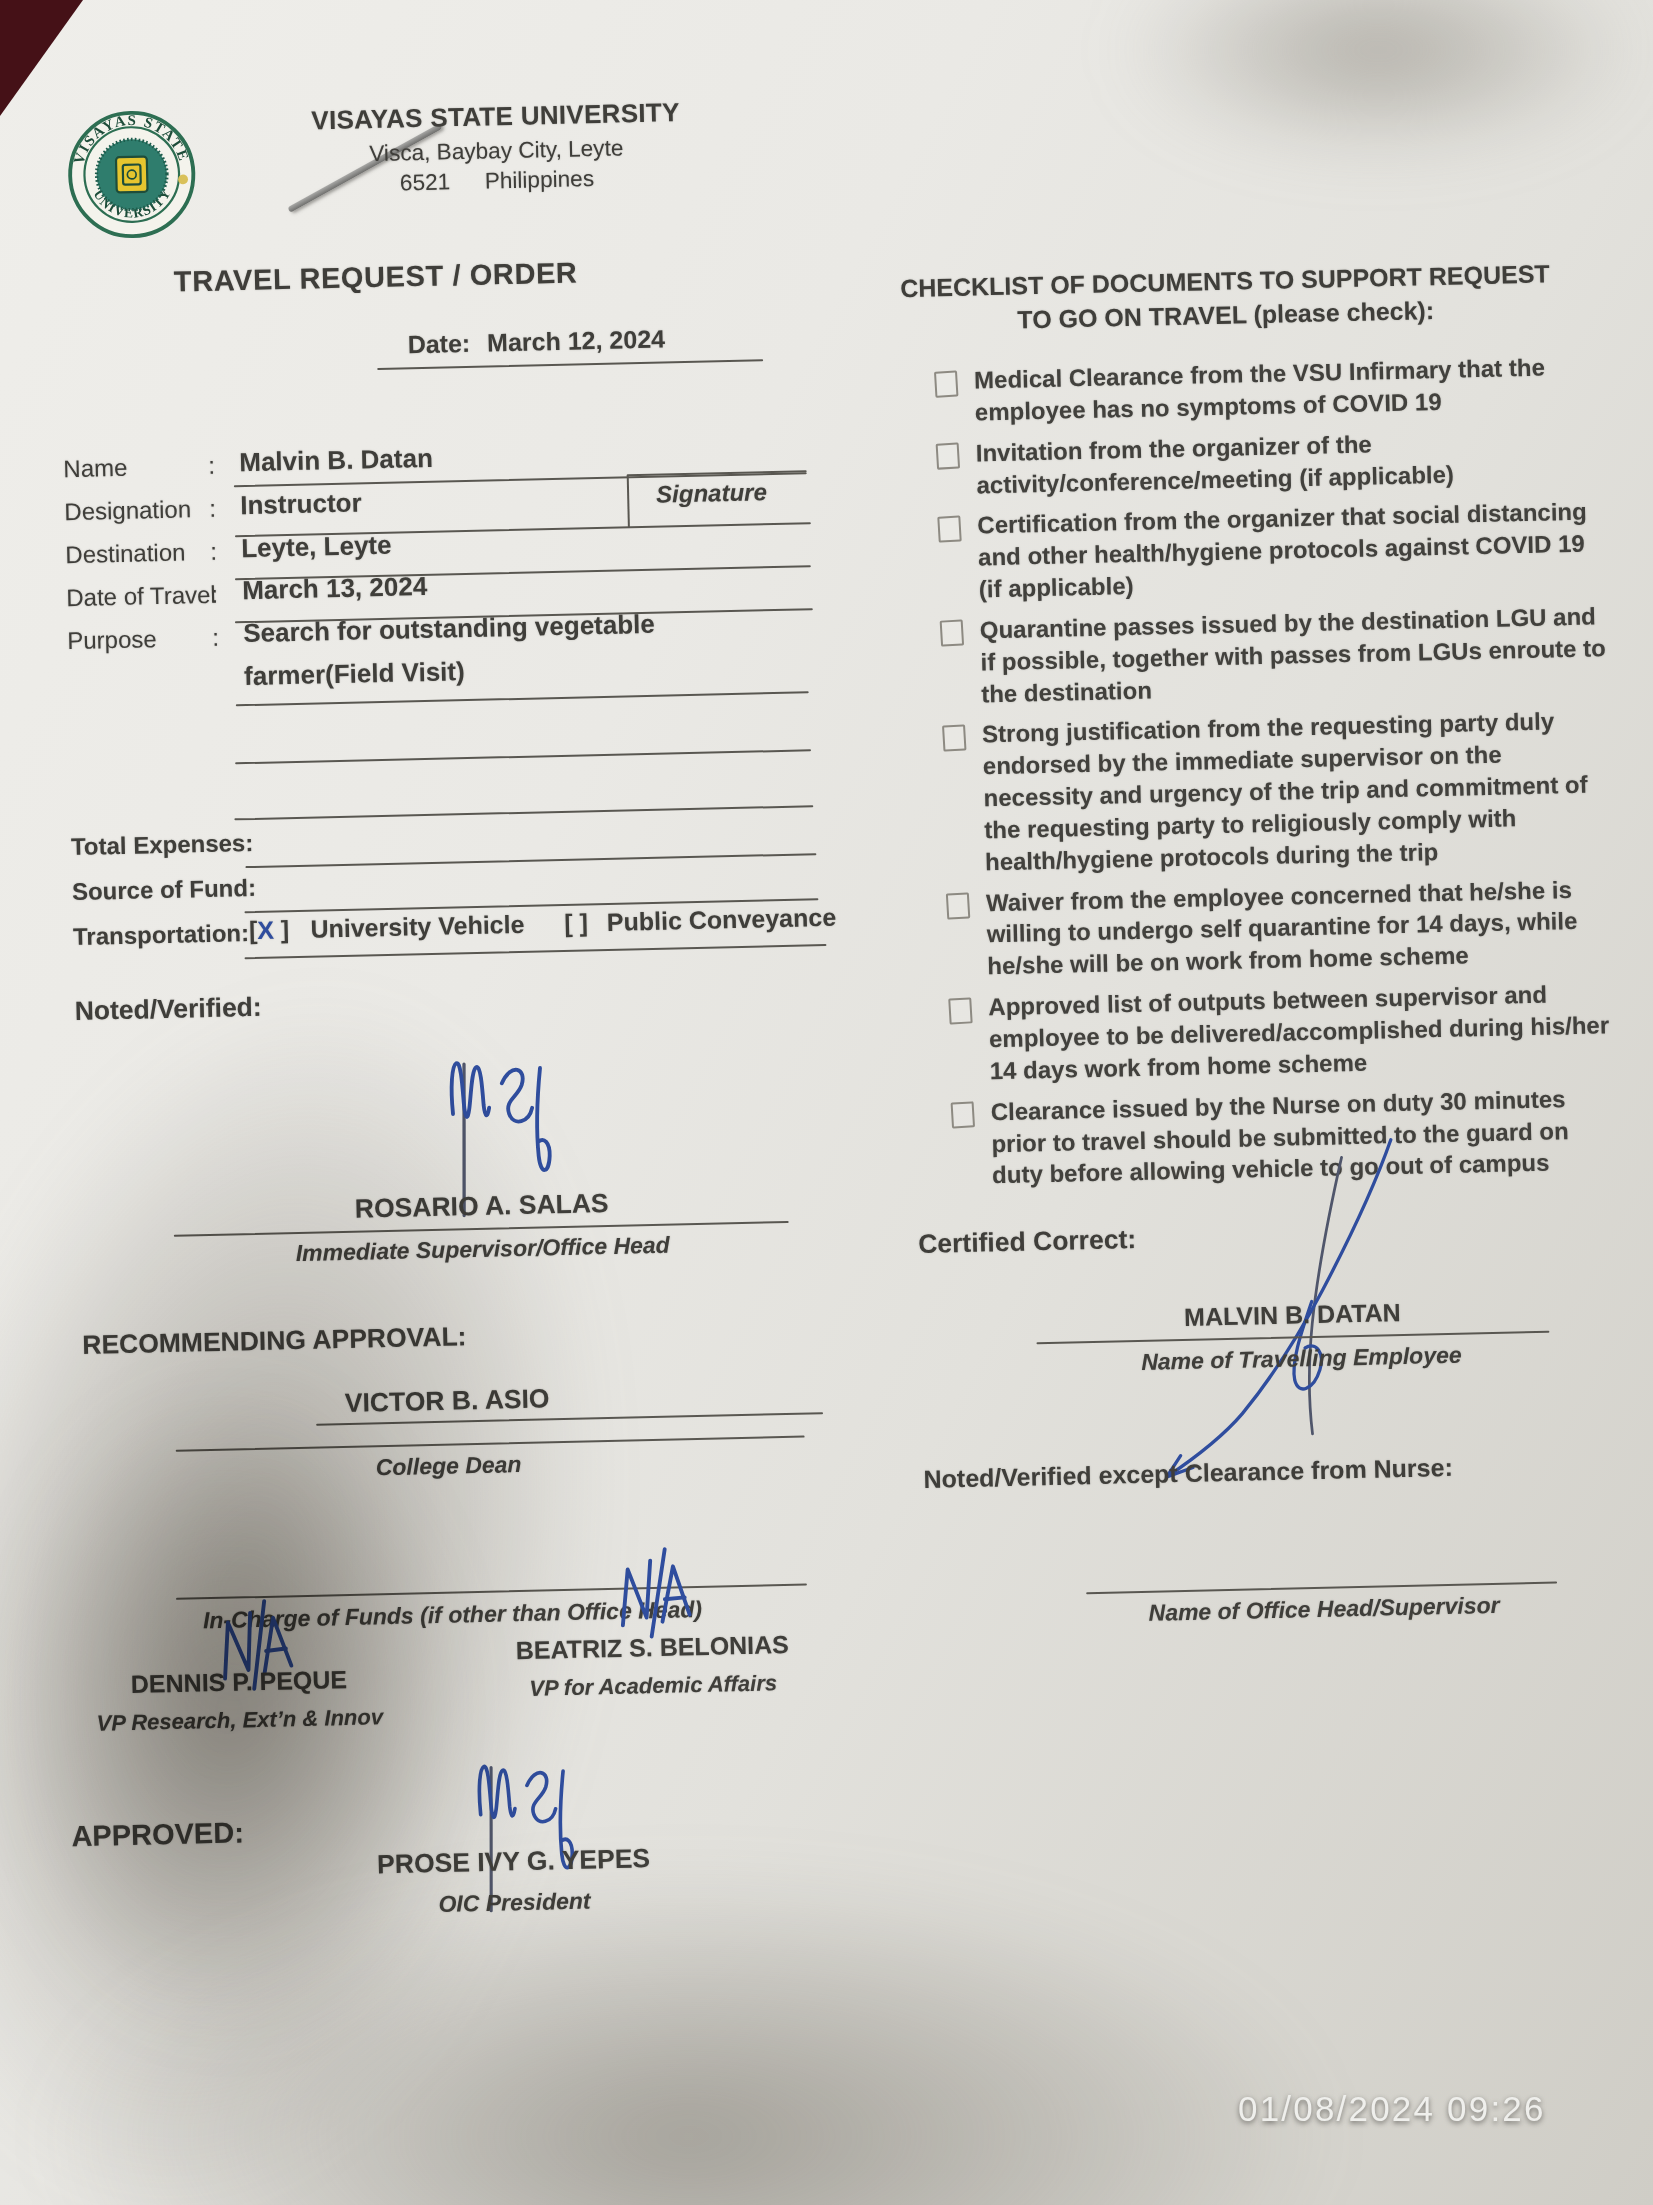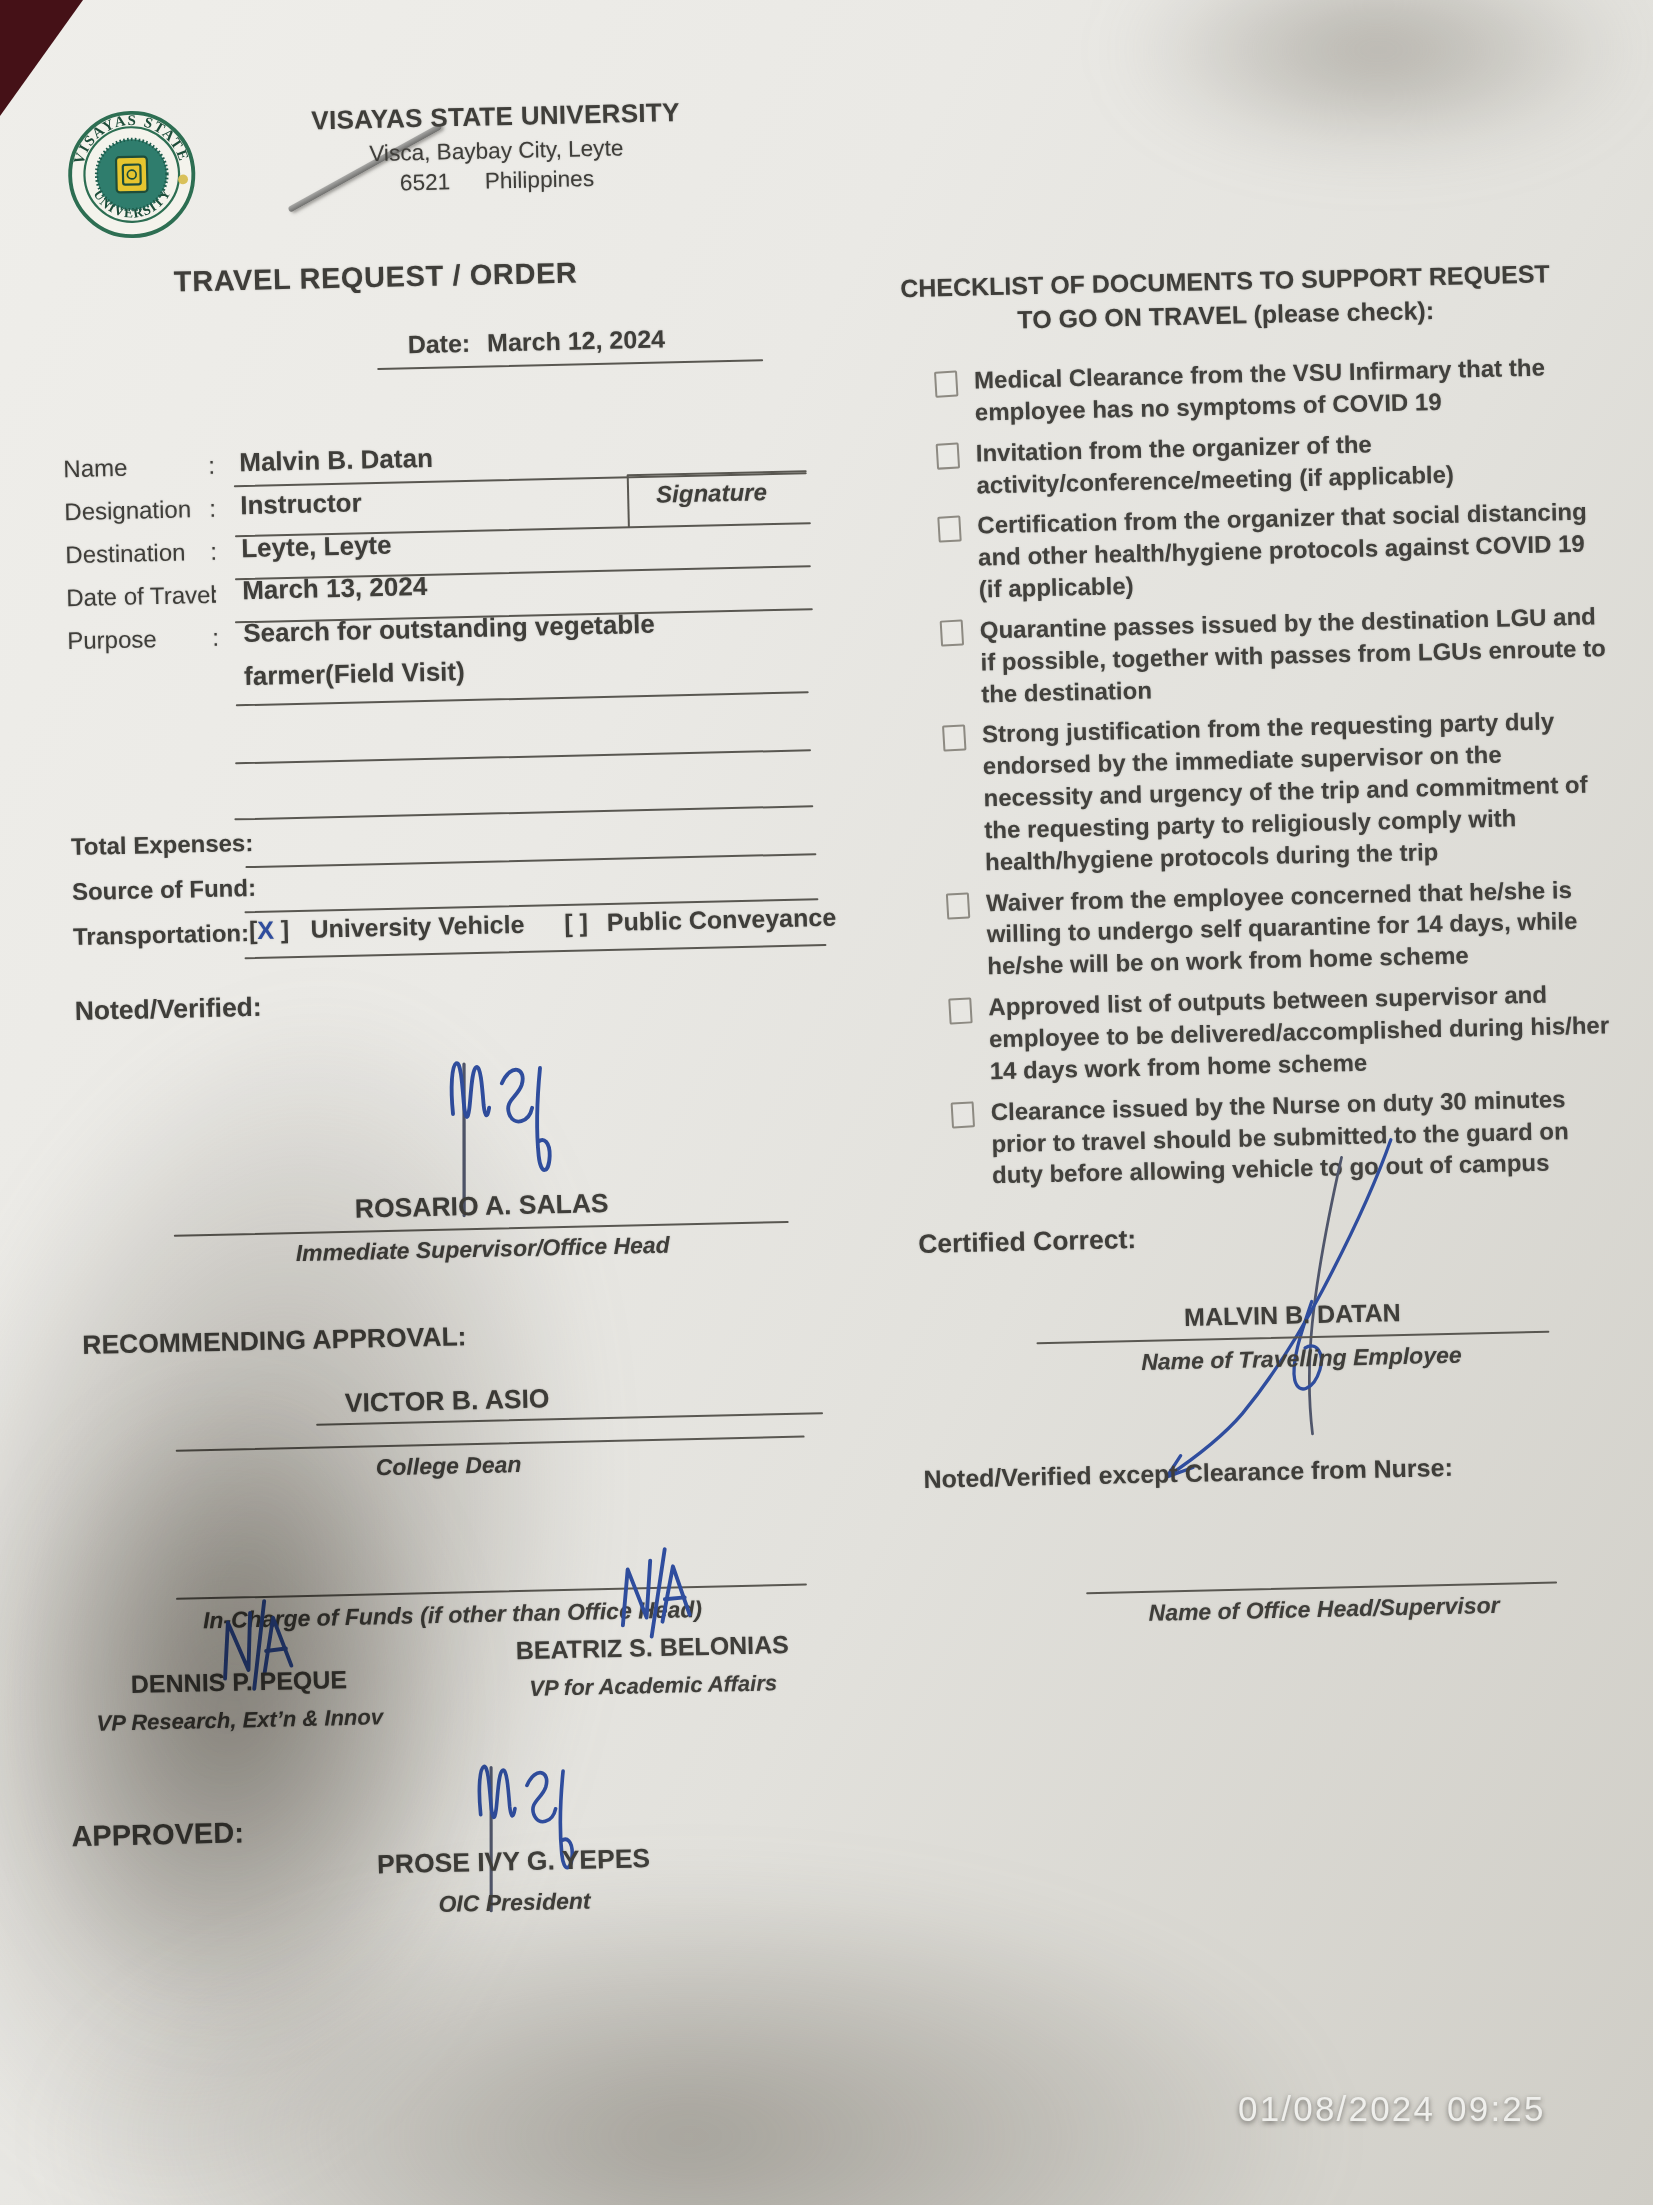--- a/index.html
+++ b/index.html
@@ -291,15 +291,15 @@
       <div class="sig-title soft">Name of Office Head/Supervisor</div>
     </div>
 
   </div>
 
   <div class="shadow" id="sh-top"></div>
   <div class="shadow" id="sh-left"></div>
   <div class="shadow" id="sh-mid"></div>
   <div class="shadow" id="sh-bottom"></div>
 
-  <div id="timestamp">01/08/2024 09:25</div>
+  <div id="timestamp">01/08/2024 09:26</div>
 </div>
 
 
 </body></html>

